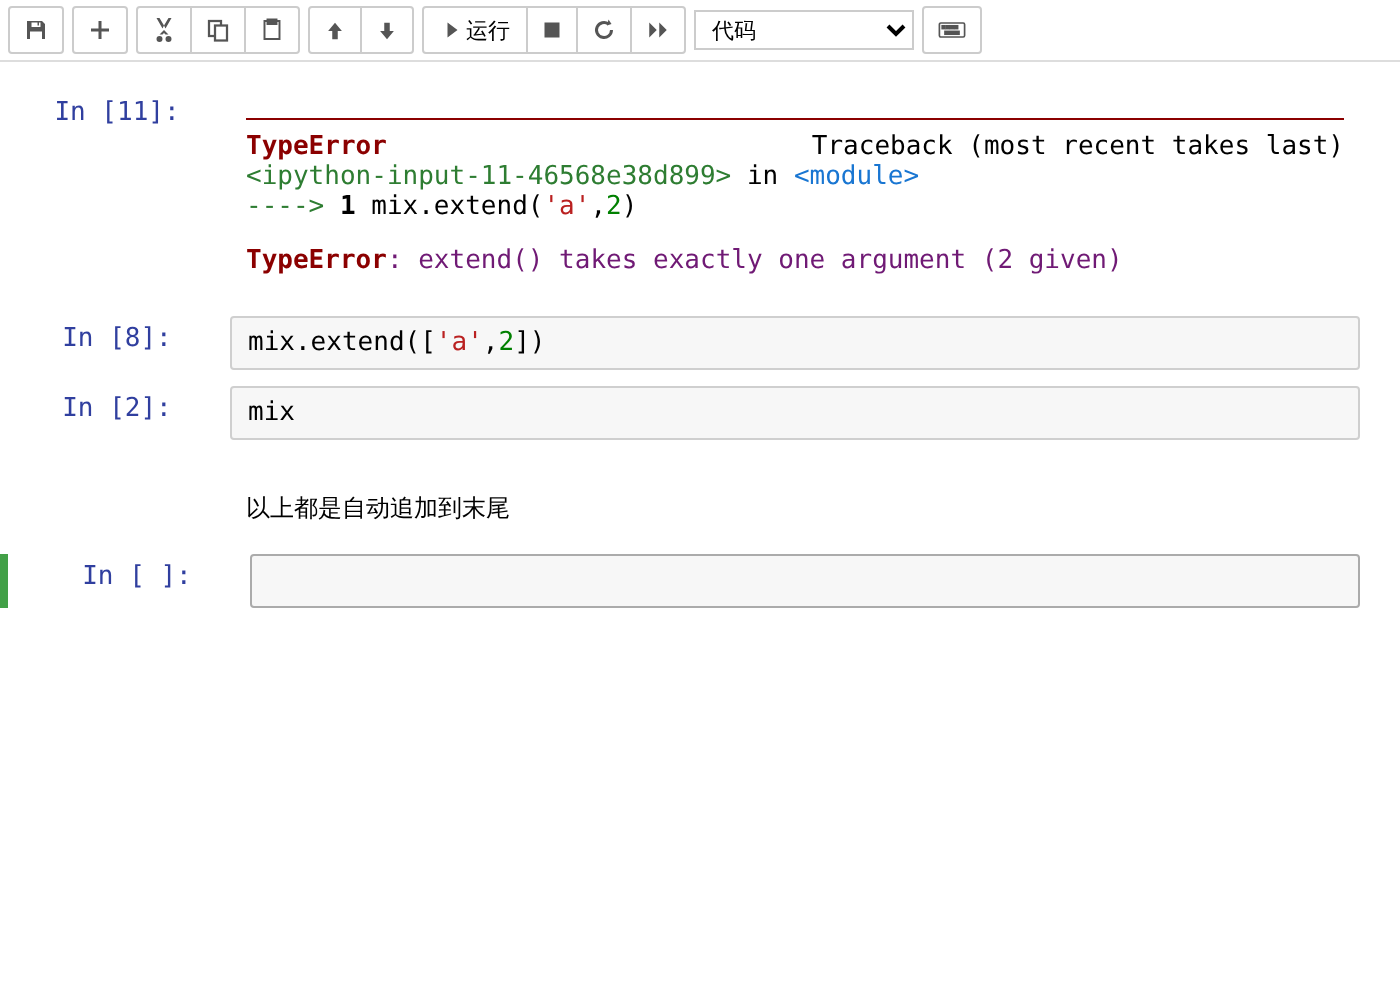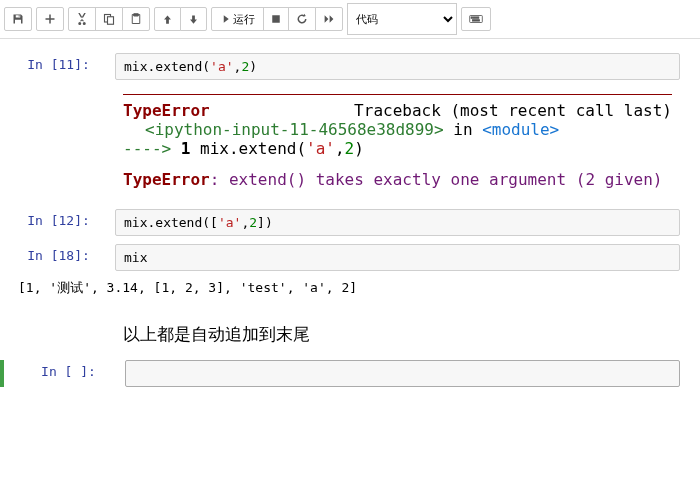--- a/index.html
+++ b/index.html
@@ -4,41 +4,41 @@
 <style>
 * { margin: 0; padding: 0; box-sizing: border-box; }
 body { font-family: Arial, sans-serif; background: #fff; font-size: 12px; color: #000; }
 .toolbar { display: flex; align-items: center; padding: 3px 4px; border-bottom: 1px solid #ddd; gap: 1px; }
 .btn { border: 1px solid #ccc; background: #fff; padding: 4px 7px; cursor: pointer; font-size: 11px; min-width: 24px; text-align: center; display: flex; align-items: center; justify-content: center; height: 24px; }
 .btn-group { display: flex; margin-right: 3px; }
 .btn-group .btn { border-radius: 0; margin-left: -1px; }
 .btn-group .btn:first-child { border-top-left-radius: 2px; border-bottom-left-radius: 2px; margin-left: 0; }
 .btn-group .btn:last-child { border-top-right-radius: 2px; border-bottom-right-radius: 2px; }
 .btn-run { padding: 4px 8px; }
-.dropdown { border: 1px solid #ccc; background: #fff; padding: 3px 4px; font-size: 11px; width: 110px; height: 32px; margin-right: 3px; }
+.dropdown { border: 1px solid #ccc; background: #fff; padding: 3px 4px; font-size: 11px; width: 110px; height: 20px; margin-right: 3px; }
 .notebook { padding: 10px 20px 20px 10px; }
 .cell { margin: 4px 0; display: flex; }
 .prompt { width: 105px; text-align: center; padding: 4px 8px 4px 0; font-family: monospace; font-size: 13px; flex-shrink: 0; }
 .prompt-in { color: #303F9F; }
 .prompt-out { color: #D84315; }
 .cell-content { flex: 1; }
 .code-box { background: #f7f7f7; border: 1px solid #cfcfcf; padding: 5px 8px; font-family: monospace; font-size: 13px; border-radius: 2px; }
-.output { padding: 6px 8px; font-family: monospace; font-size: 16px; }
+.output { padding: 6px 8px; font-family: monospace; font-size: 13px; }
 .output-text { font-family: monospace; font-size: 13px; padding: 4px 8px; }
 .hr-red { border: none; border-top: 1px solid #8B0000; margin: 8px 0 6px 0; }
 .err-name { color: #8B0000; font-weight: bold; }
 .err-trace { color: #000; }
-.err-link { color: #2E7D32; margin-left: 22px; }
+.err-link { color: #2E7D32; }
 .err-mod { color: #1976D2; text-align: center; }
 .err-arrow { color: #2E7D32; }
 .err-num { color: #000; font-weight: bold; }
 .str { color: #BA2121; }
 .num { color: #008000; }
 .err-msg { color: #701a75; }
-.markdown { padding: 8px; font-size: 17px; font-family: Arial, sans-serif; }
+.markdown { padding: 8px; font-size: 12px; font-family: Arial, sans-serif; }
 .active-cell { border-left: 4px solid #42A047; margin-left: -10px; padding-left: 16px; }
 .active-cell .code-box { border: 1px solid #ababab; background: #f7f7f7; min-height: 24px; }
 svg { display: block; }
 </style>
 </head>
 <body>
 
 <div class="toolbar">
   <div class="btn-group">
     <div class="btn">
@@ -124,57 +124,53 @@
         </svg>
       </div>
   </div>
 </div>
 
 <div class="notebook">
 
   <div class="cell">
     <div class="prompt prompt-in">In [11]:</div>
     <div class="cell-content">
-      <div class="code-box"><span>mix.extend(</span><span class="str">'a'</span><span>,</span><span class="num">2</span><span>)</span></div>
       <div class="output">
         <hr class="hr-red">
         <div style="display:flex;justify-content:space-between">
           <span class="err-name">TypeError</span>
-          <span class="err-trace">Traceback (most recent call last)</span>
+          <span class="err-trace">Traceback (most recent takes last)</span>
         </div>
         <div>
           <span class="err-link">&lt;ipython-input-11-46568e38d899&gt;</span><span> in </span><span class="err-mod">&lt;module&gt;</span>
         </div>
         <div>
           <span class="err-arrow">----&gt; </span><span class="err-num">1</span><span> mix.extend(</span><span class="str">'a'</span><span>,</span><span class="num">2</span><span>)</span>
         </div>
         <div style="margin-top:12px">
           <span class="err-name">TypeError</span><span class="err-msg">: extend() takes exactly one argument (2 given)</span>
         </div>
       </div>
     </div>
   </div>
 
   <div class="cell" style="margin-top:14px">
-    <div class="prompt prompt-in">In [12]:</div>
+    <div class="prompt prompt-in">In [8]:</div>
     <div class="cell-content">
       <div class="code-box"><span>mix.extend([</span><span class="str">'a'</span><span>,</span><span class="num">2</span><span>])</span></div>
     </div>
   </div>
 
   <div class="cell" style="margin-top:8px">
-    <div class="prompt prompt-in">In [18]:</div>
+    <div class="prompt prompt-in">In [2]:</div>
     <div class="cell-content">
       <div class="code-box">mix</div>
     </div>
   </div>
   <div class="cell">
-    <div class="cell-content">
-      <div class="output-text">[1, '测试', 3.14, [1, 2, 3], 'test', 'a', 2]</div>
-    </div>
   </div>
 
   <div class="cell" style="margin-top:14px">
     <div class="prompt"></div>
     <div class="cell-content">
       <div class="markdown">以上都是自动追加到末尾</div>
     </div>
   </div>
 
   <div class="active-cell" style="margin-top:6px">

